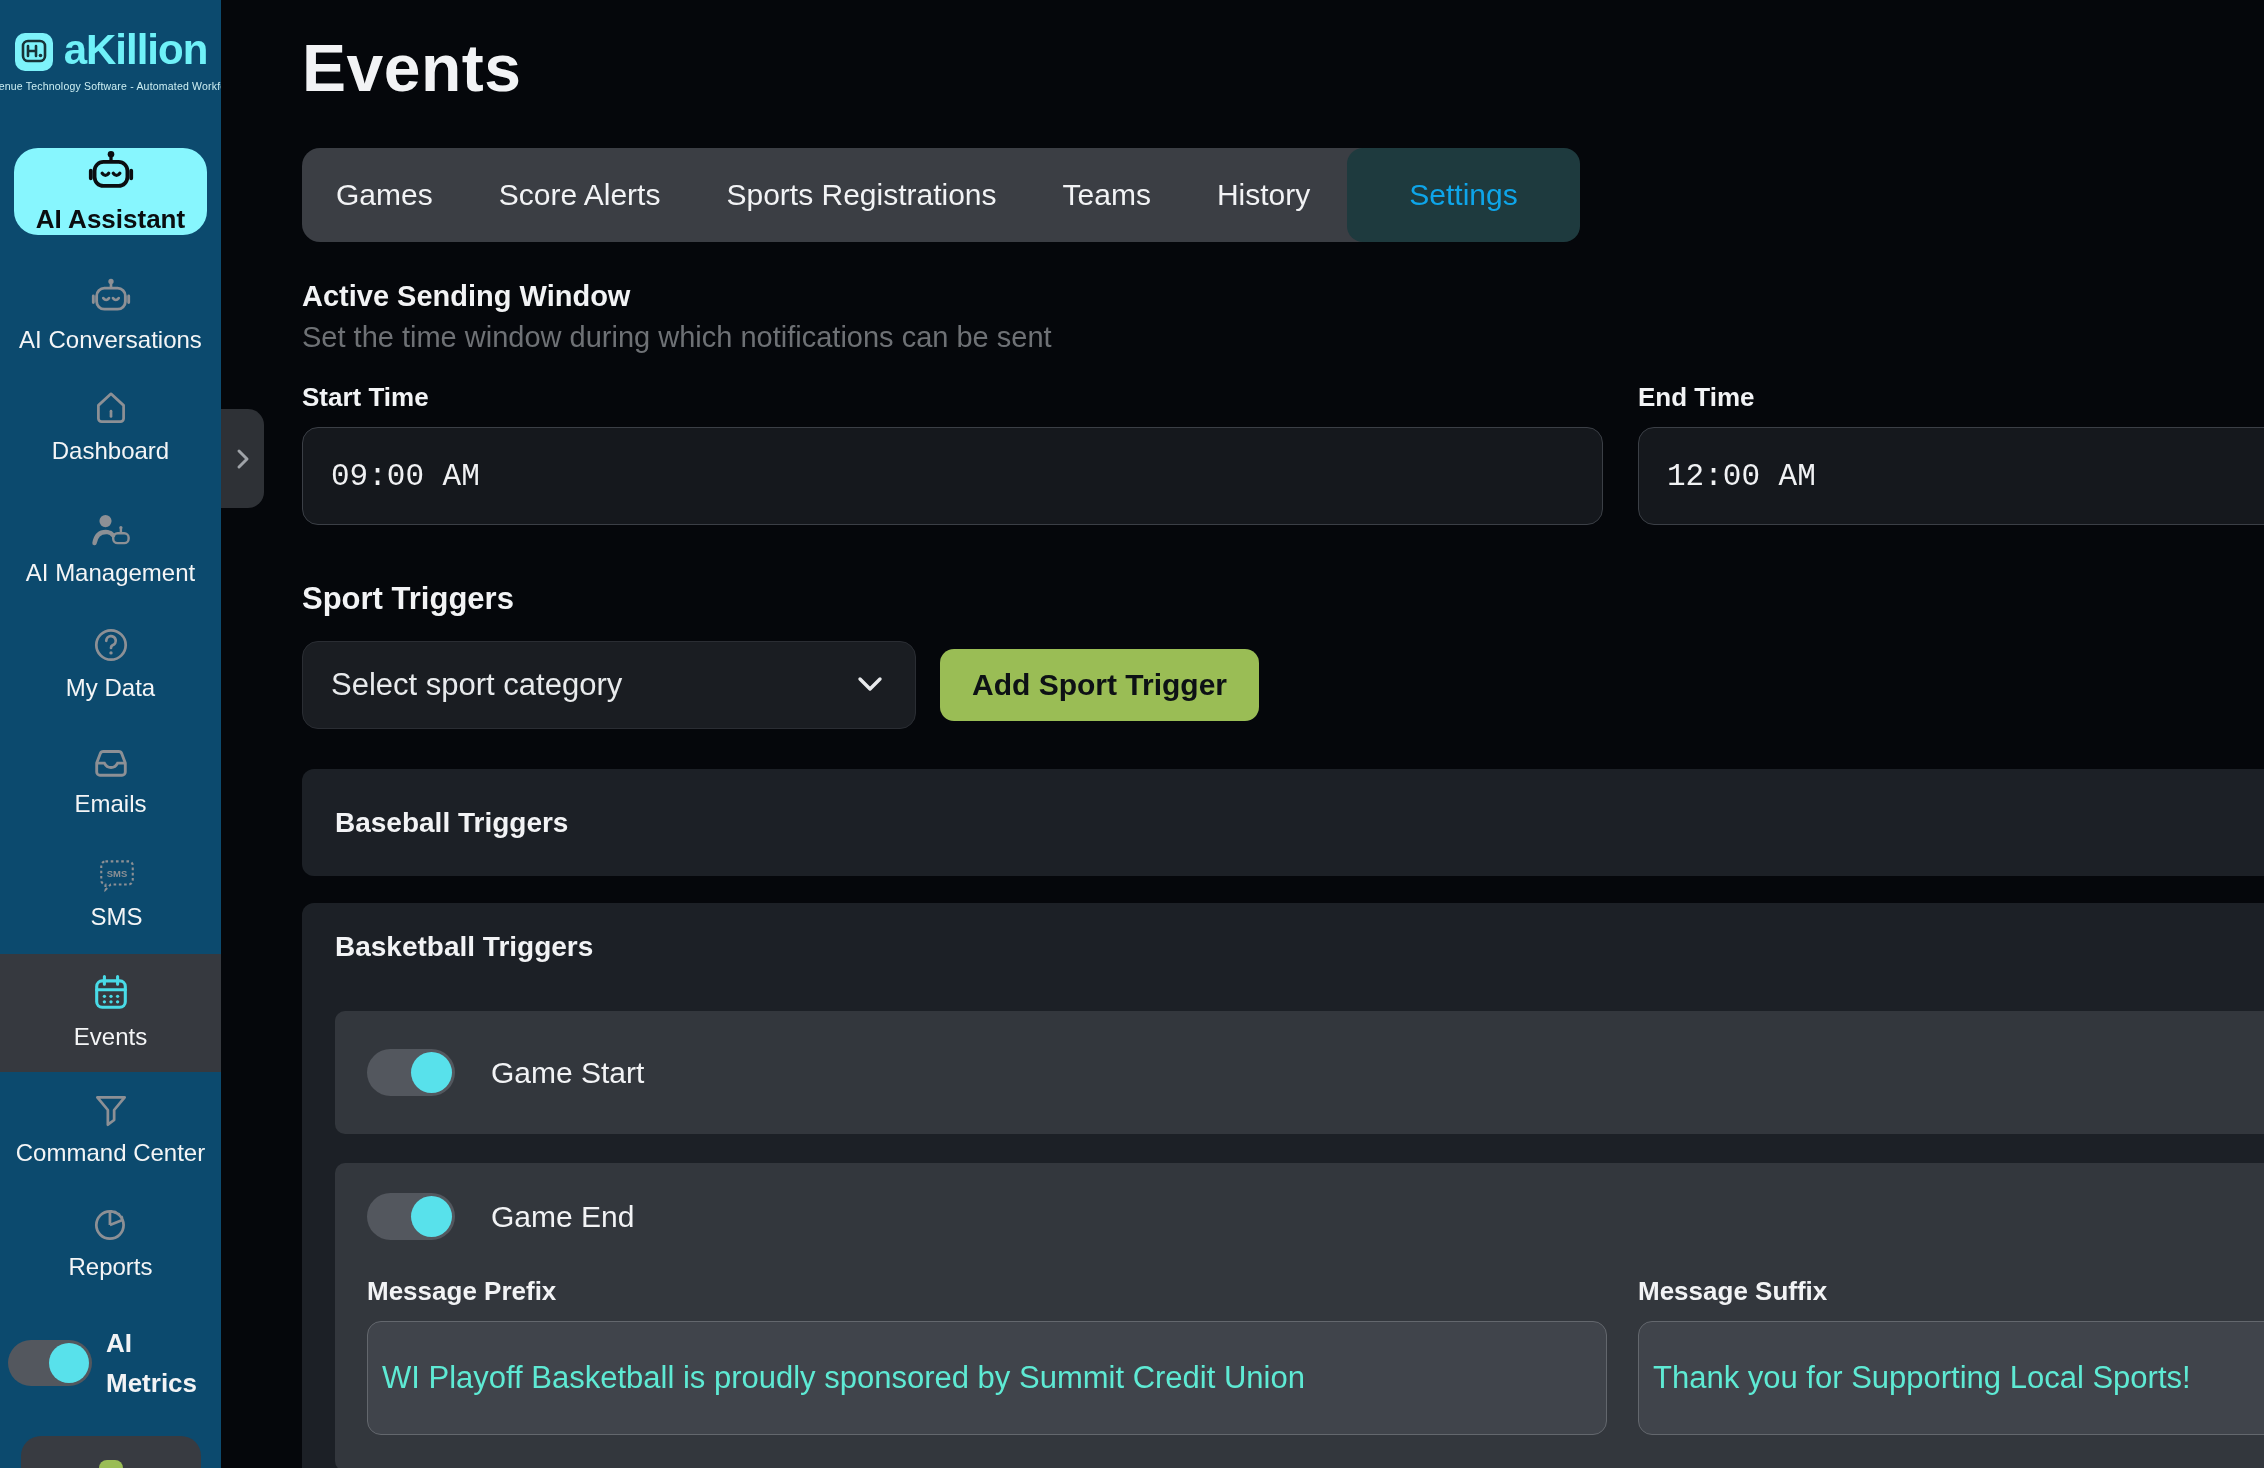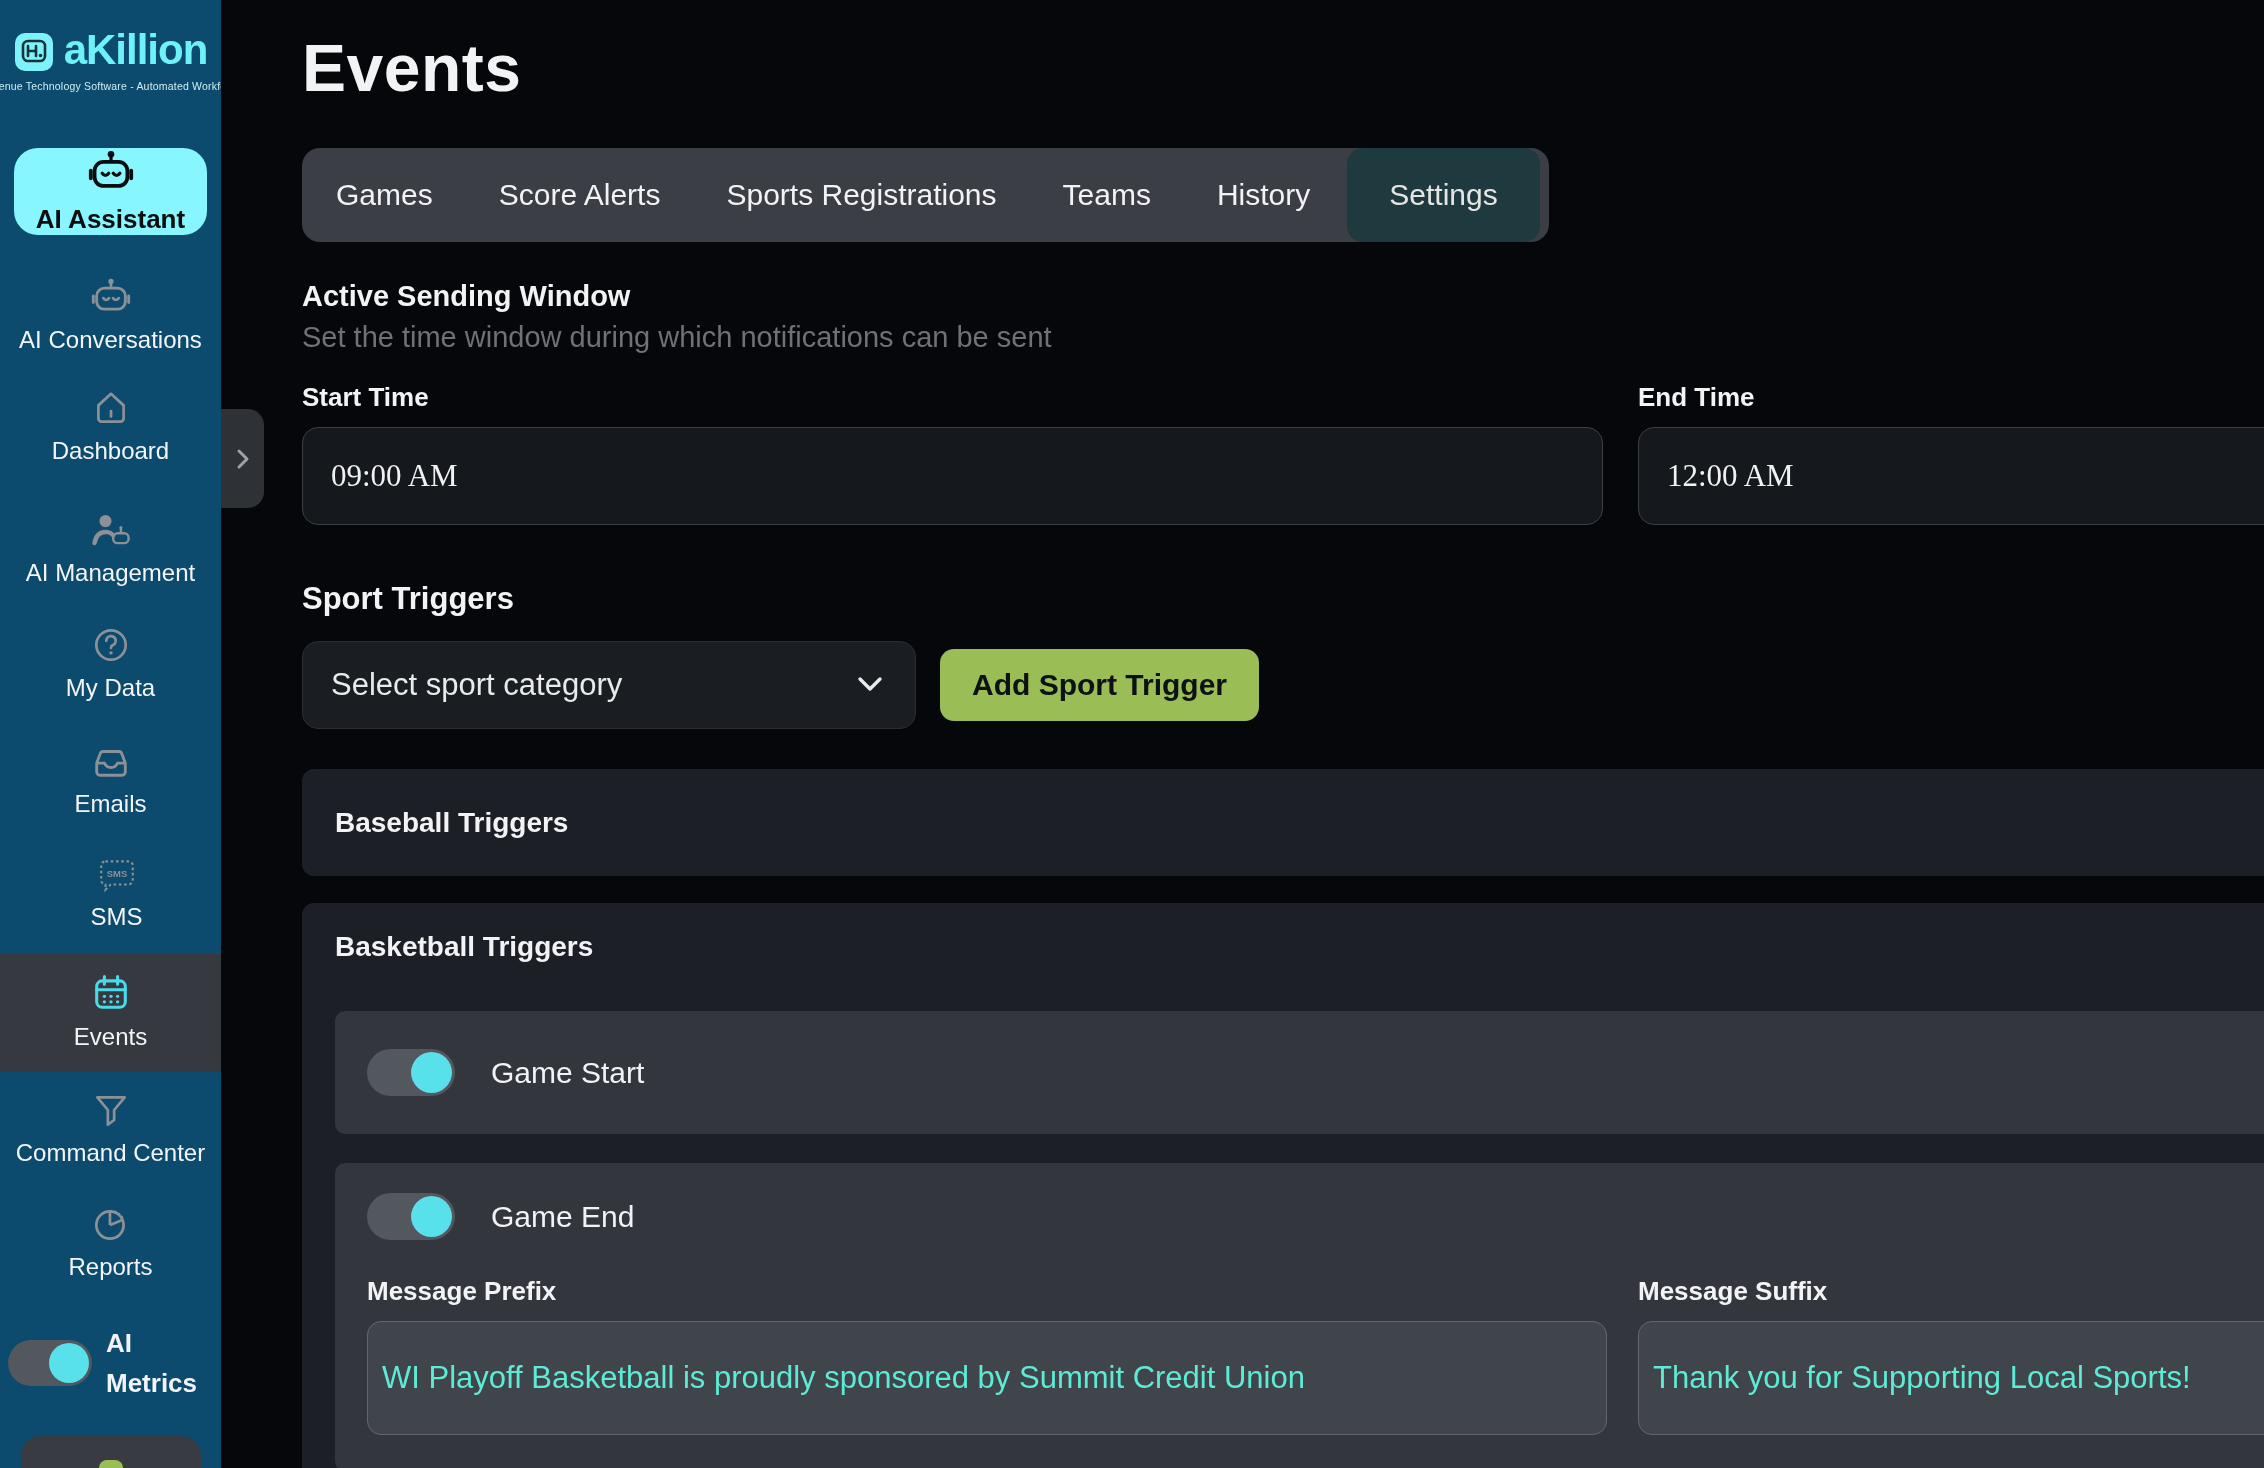--- a/index.html
+++ b/index.html
@@ -111,37 +111,37 @@
     display:flex; align-items:stretch;
     padding-left:1px;
   }
   .tab {
     display:flex; align-items:center;
     padding:0 33px;
     font-size:30px; color:#f2f3f5;
     cursor:pointer; white-space:nowrap;
   }
   .tab.active {
-    background:#1e3a3e; color:#e5e5e5;
-    border-radius:16px; padding:0 42px;
+    background:#1e3a3e; color:#0ea5e9;
+    border-radius:16px; padding:0 62px;
     margin-left:4px;
   }
 
   .section-heading { margin-top:38px; font-size:29px; font-weight:700; }
   .section-sub { margin-top:8px; font-size:29px; color:#6e7175; }
 
   .fields-row { margin-top:28px; display:flex; gap:35px; }
   .col-a { width:1301px; flex:0 0 1301px; }
   .col-b { flex:1 1 auto; }
   .field-label { font-size:26px; font-weight:700; }
   .time-input {
     margin-top:14px; width:100%; height:98px;
     background:#15181d; border:1.5px solid #3b3f46; border-radius:16px;
     color:#f0f1f3; font-size:31px; padding-left:28px;
-    font-family:Liberation Serif, serif;
+    font-family:Liberation Mono, monospace;
     outline:none;
   }
 
   .sport-heading { margin-top:56px; font-size:31px; font-weight:700; }
   .sport-row { margin-top:24px; display:flex; align-items:center; }
   .select {
     width:614px; height:88px;
     background:#1a1d22; border:1px solid #2a2d33; border-radius:16px;
     display:flex; align-items:center; justify-content:space-between;
     padding:0 30px 0 28px;

